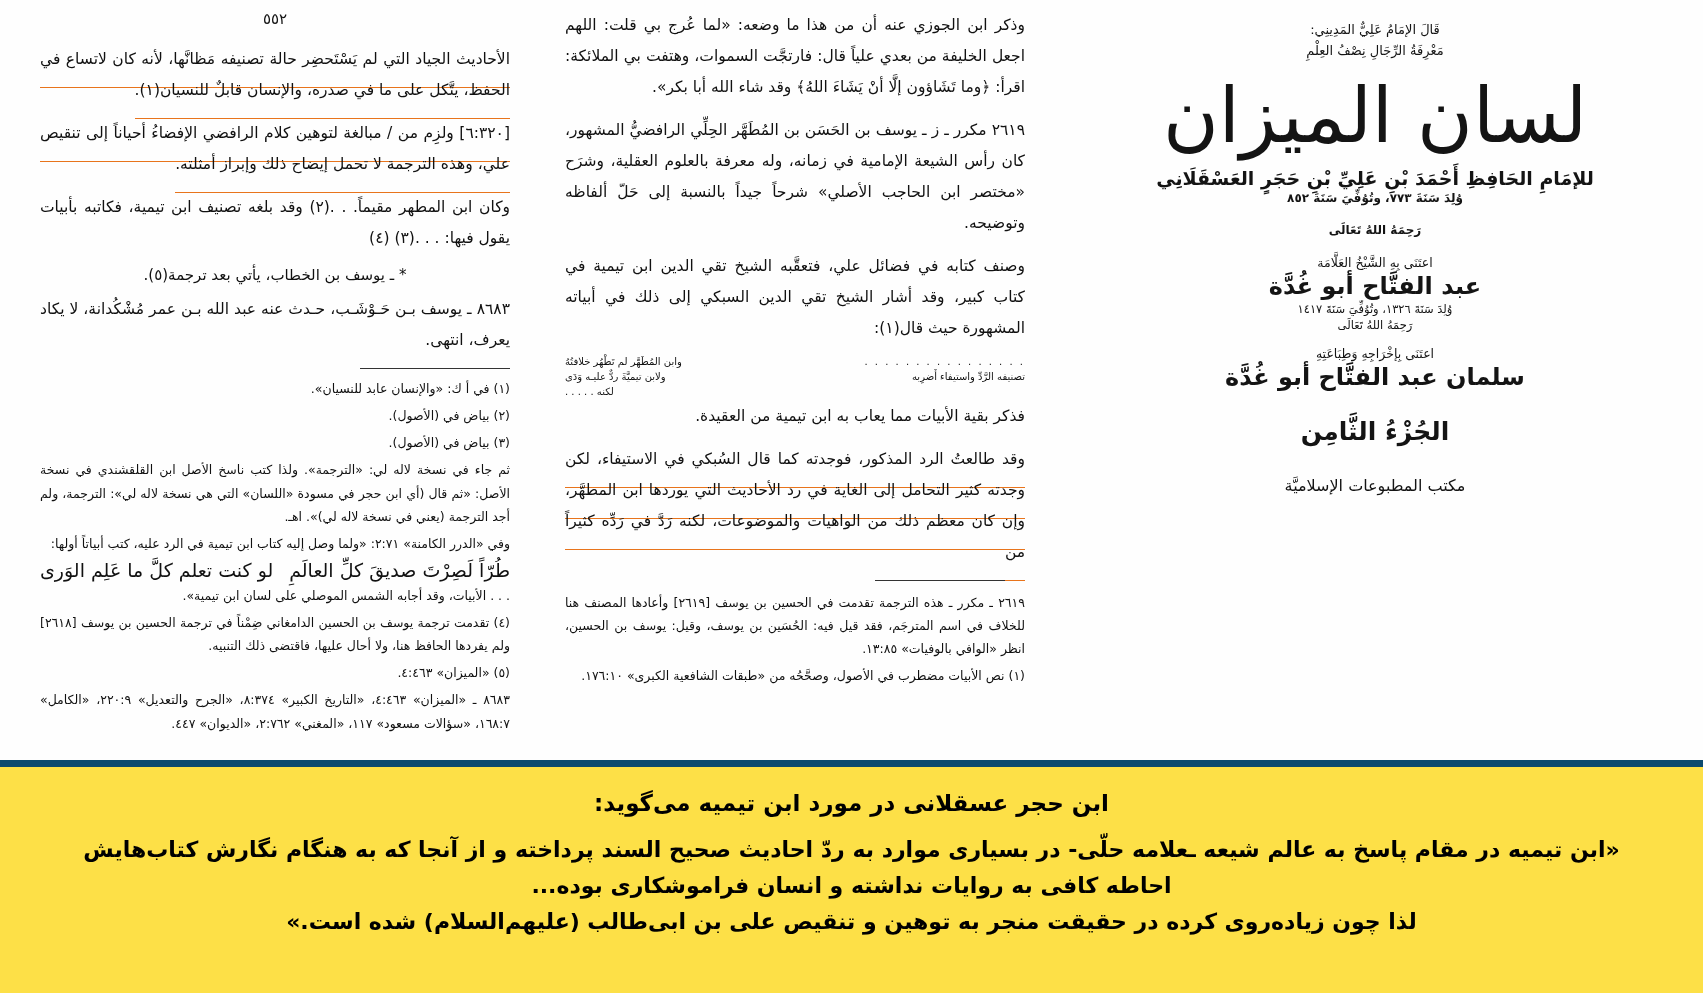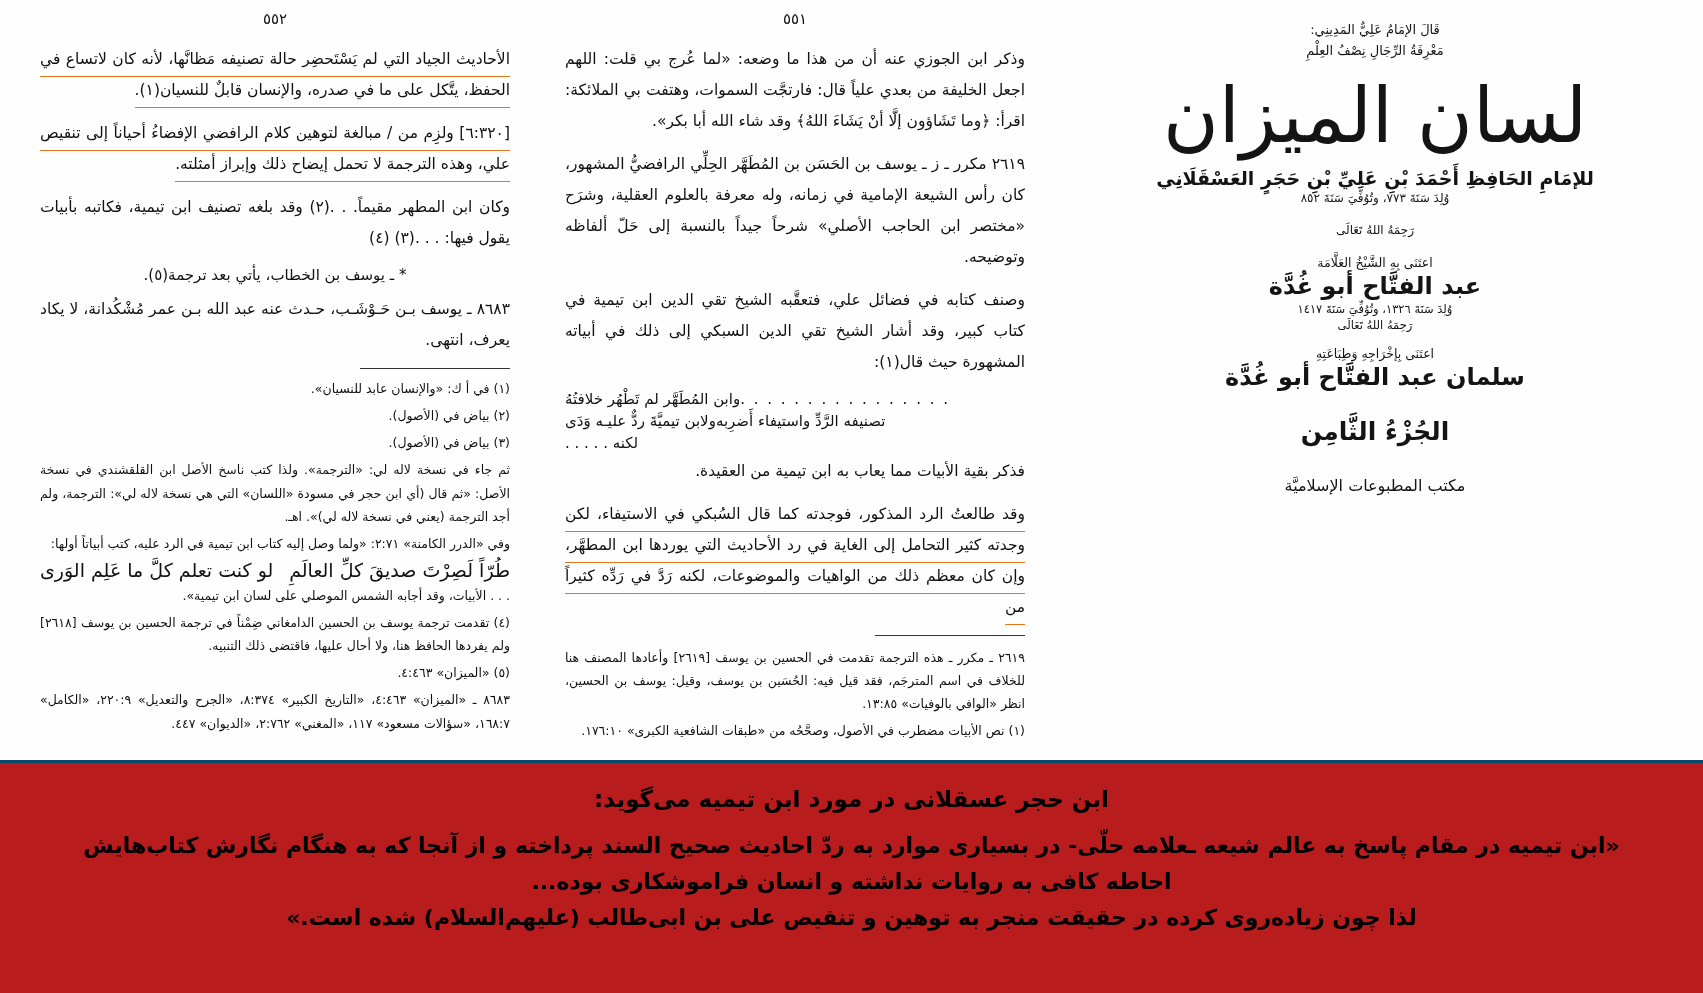--- a/index.html
+++ b/index.html
@@ -49,38 +49,38 @@
   }
   p.body{
     font-size:15.5px;
     line-height:2.0;
     margin:0 0 12px 0;
     text-align:justify;
     text-justify:inter-word;
   }
   .u-line{
     border-bottom:1.6px solid #e8741c;
-    padding-bottom:8px;
+    padding-bottom:19px;
   }
   .center{text-align:center;}
   .small{
     font-size:12.5px;
     line-height:1.85;
     margin:0 0 4px 0;
     text-align:justify;
   }
   .rule{
     width:150px;height:1px;background:#333;
     margin:8px 0 8px auto;
   }
   .rule.mid{margin:10px 0 10px auto;}
   .verse{
     display:flex;flex-direction:row-reverse;
-    justify-content:flex-start;
-    font-size:15px;
+    justify-content:space-between;
+    font-size:10px;
     margin:4px 0;
   }
   .verse span{white-space:nowrap;}
   .dots{letter-spacing:2px;}
   .poem{
     display:flex;flex-direction:row-reverse;
     justify-content:space-between;
     font-size:19px;margin:3px 0;
   }
   .note-block{margin-top:6px;}
@@ -97,33 +97,33 @@
     width:260px;
   }
   .c-title{
     font-size:76px;
     font-weight:normal;
     letter-spacing:-2px;
     margin:4px 0 2px 0;
     line-height:1.15;
   }
   .c-sub1{font-size:19px;margin:8px 0 2px 0;font-weight:bold;}
-  .c-sub3{font-size:12px;margin:2px 0 18px 0;}
+  .c-sub3{font-size:12px;margin:2px 0 18px 0;font-weight:bold;}
   .c-label{font-size:12.5px;margin:14px 0 2px 0;}
   .c-name{font-size:24px;margin:2px 0;font-weight:bold;}
   .c-meta{font-size:11.5px;margin:2px 0;}
   .c-part{font-size:25px;margin:26px 0 6px 0;font-weight:bold;}
   .c-pub{font-size:16px;margin:30px 0 0 0;}
   
   .banner{
     position:absolute;
     left:0;top:760px;
     width:1703px;height:233px;
-    background:#b91c1c;
-    border-top:3px solid #0c4a6e;
+    background:#fde047;
+    border-top:7px solid #0c4a6e;
     direction:rtl;
     color:#000;
     text-align:center;
     padding:14px 24px 0 24px;
     box-sizing:border-box;
     font-family:"DejaVu Sans","Liberation Sans",sans-serif;
   }
   .banner .head{
     font-size:23px;font-weight:bold;margin:6px 0 14px 0;
     line-height:1.4;
@@ -166,21 +166,20 @@
           <span>طُرّاً لَصِرْتَ صديقَ كلِّ العالَمِ</span>
         </div>
         <p class="small">. . . الأبيات، وقد أجابه الشمس الموصلي على لسان ابن تيمية».</p>
         <p class="small">(٤)  تقدمت ترجمة يوسف بن الحسين الدامغاني ضِمْناً في ترجمة الحسين بن يوسف [٢٦١٨] ولم يفردها الحافظ هنا، ولا أحال عليها، فاقتضى ذلك التنبيه.</p>
         <p class="small">(٥)  «الميزان» ٤:٤٦٣.</p>
         <p class="small">٨٦٨٣ ـ «الميزان» ٤:٤٦٣، «التاريخ الكبير» ٨:٣٧٤، «الجرح والتعديل» ٢٢٠:٩، «الكامل» ١٦٨:٧، «سؤالات مسعود» ١١٧، «المغني» ٢:٧٦٢، «الديوان» ٤٤٧.</p>
       </div>
     </div>
 
     <div class="col col-mid">
-      <div class="pagenum">٥٥١</div>
 
       <p class="body">وذكر ابن الجوزي عنه أن من هذا ما وضعه: «لما عُرج بي قلت: اللهم اجعل الخليفة من بعدي علياً قال: فارتجَّت السموات، وهتفت بي الملائكة: اقرأ: ﴿وما تَشَاؤون إلَّا أنْ يَشَاءَ اللهُ﴾ وقد شاء الله أبا بكر».</p>
       <p class="body">٢٦١٩ مكرر ـ ز ـ يوسف بن الحَسَن بن المُطَهَّر الحِلِّي الرافضيُّ المشهور، كان رأس الشيعة الإمامية في زمانه، وله معرفة بالعلوم العقلية، وشرَح «مختصر ابن الحاجب الأصلي» شرحاً جيداً بالنسبة إلى حَلّ ألفاظه وتوضيحه.</p>
       <p class="body">وصنف كتابه في فضائل علي، فتعقَّبه الشيخ تقي الدين ابن تيمية في كتاب كبير، وقد أشار الشيخ تقي الدين السبكي إلى ذلك في أبياته المشهورة حيث قال(١):</p>
 
       <div class="verse">
         <span>وابن المُطَهَّر لم تَطْهُر خلافتُهُ</span>
         <span class="dots">. . . . . . . . . . . . . . . .</span>
       </div>
       <div class="verse">

